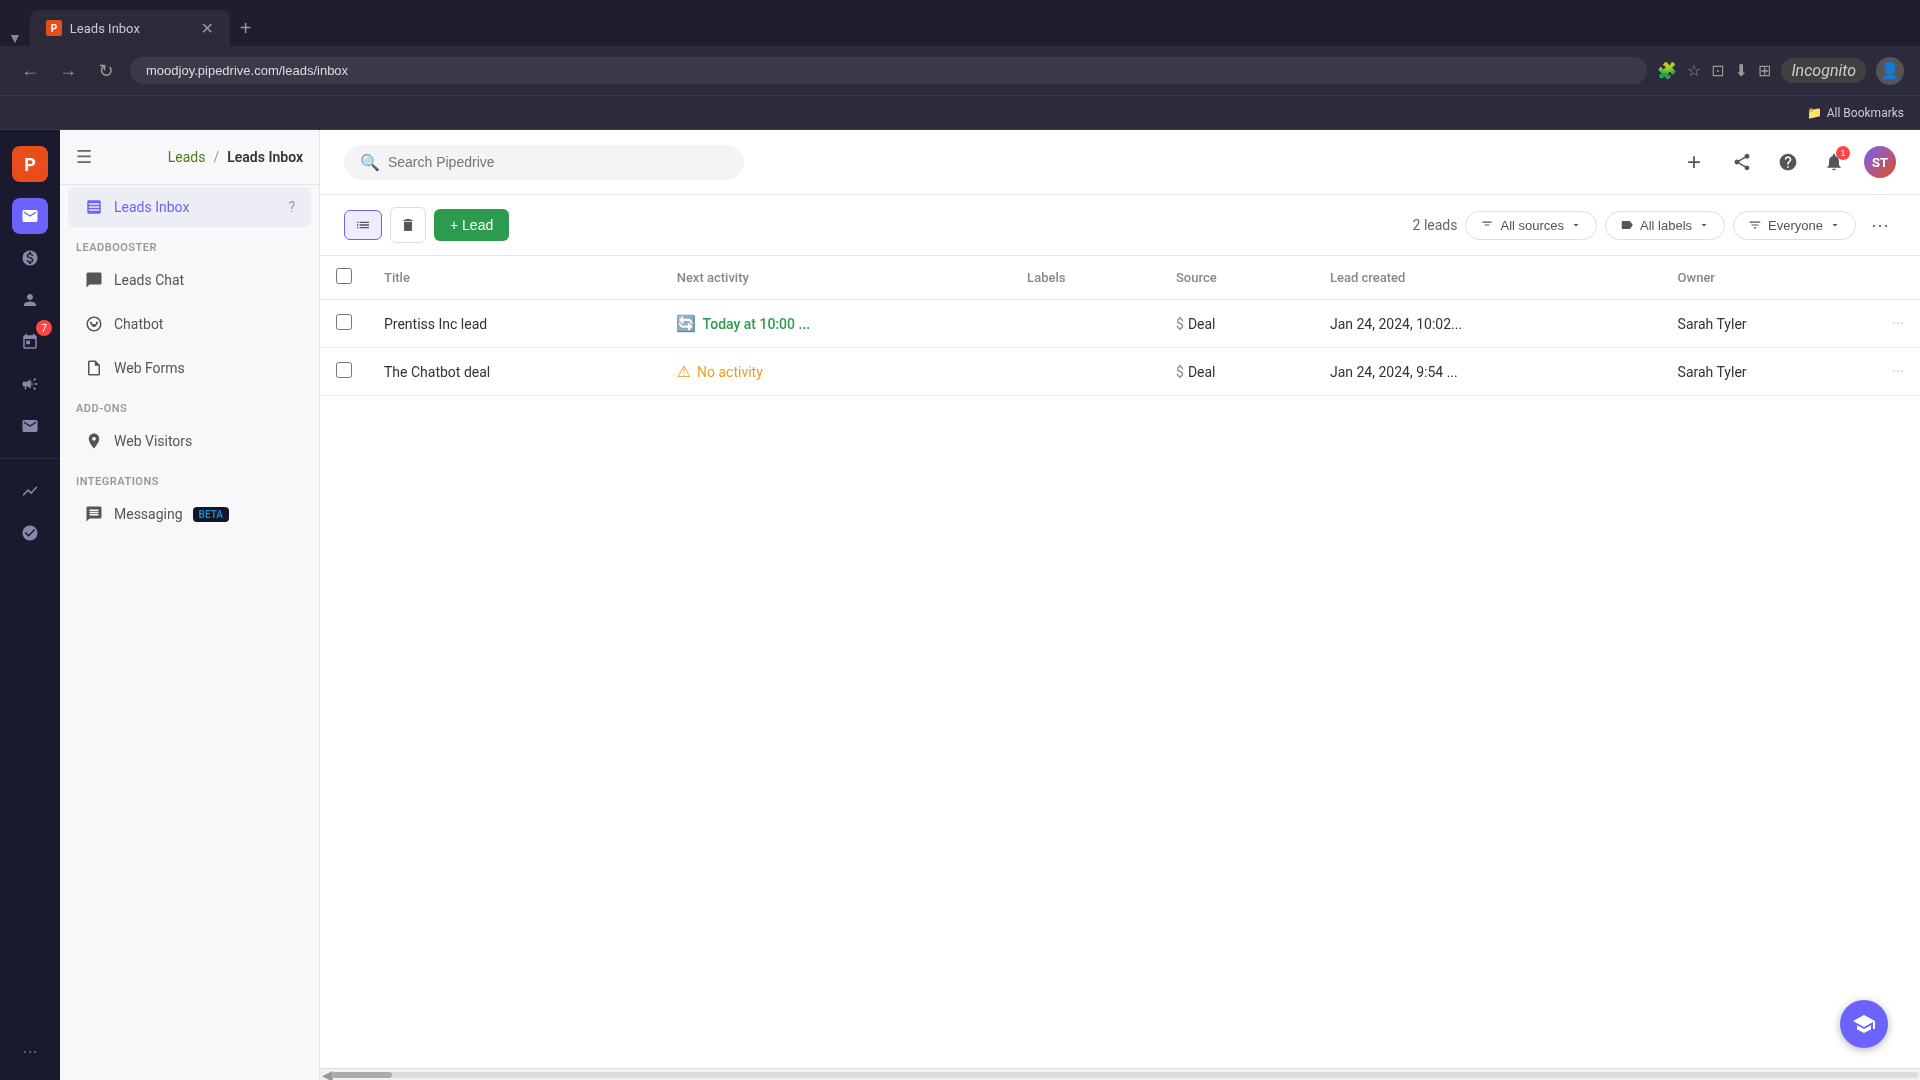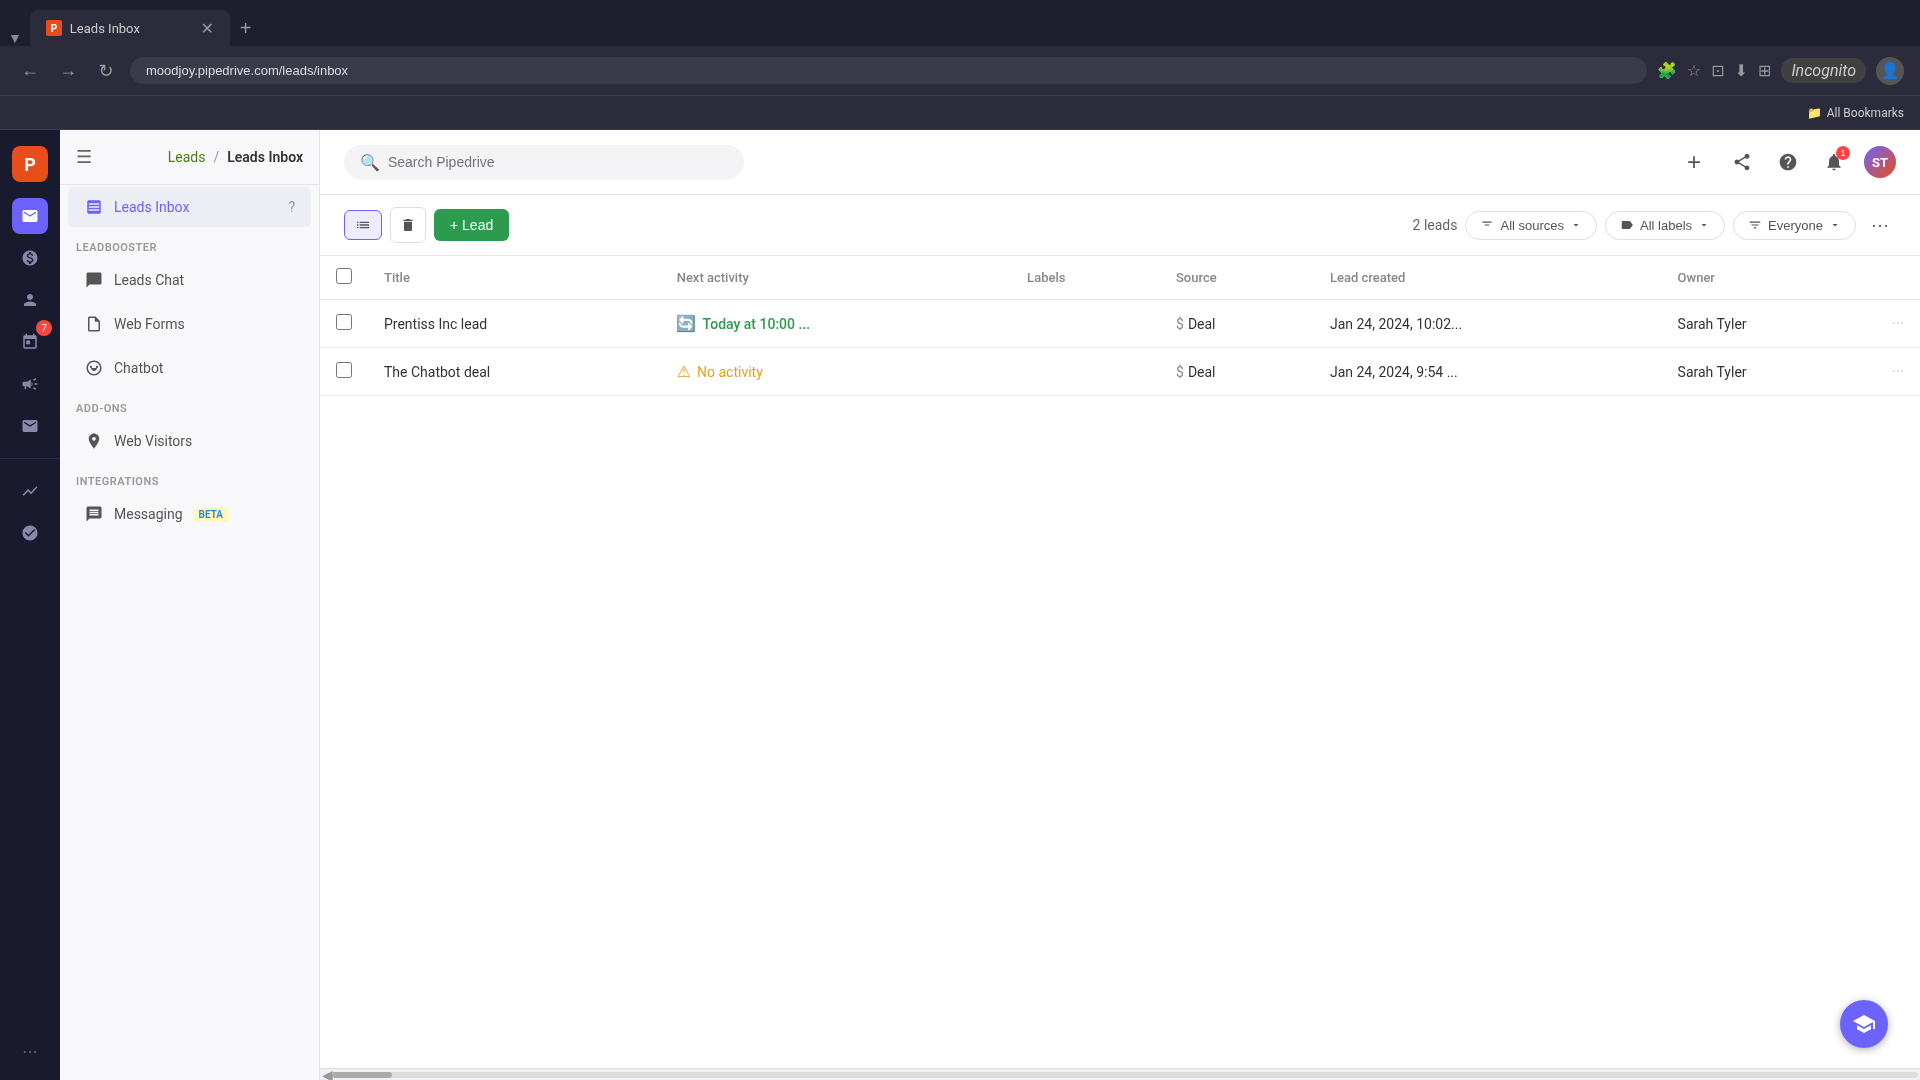--- a/index.html
+++ b/index.html
@@ -40,21 +40,21 @@
     .sidebar-title-area { display: flex; align-items: center; gap: 8px; }
     .sidebar-breadcrumb { color: #4d7c0f; font-size: 14px; }
     .sidebar-breadcrumb-sep { color: #999; }
     .sidebar-current { color: #333; font-weight: 600; font-size: 14px; }
 
     .sidebar-section-label { color: #999; font-size: 11px; font-weight: 600; letter-spacing: 0.5px; padding: 12px 16px 4px; text-transform: uppercase; }
     .sidebar-item { display: flex; align-items: center; gap: 10px; padding: 10px 16px; cursor: pointer; color: #555; border-radius: 6px; margin: 2px 8px; font-size: 14px; position: relative; }
     .sidebar-item.active { background: #ededf5; color: #6c63ff; }
     .sidebar-item .sidebar-icon { width: 20px; height: 20px; display: flex; align-items: center; justify-content: center; flex-shrink: 0; }
     .sidebar-item .help-btn { margin-left: auto; color: #999; font-size: 14px; }
-    .beta-badge { background: #fef9c3; color: #2288cc; font-size: 10px; padding: 2px 6px; border-radius: 4px; font-weight: 600; }
+    .beta-badge { background: #0f172a; color: #2288cc; font-size: 10px; padding: 2px 6px; border-radius: 4px; font-weight: 600; }
 
     
     .main-content { flex: 1; display: flex; flex-direction: column; background: #fff; overflow: hidden; }
 
     
     .main-header { display: flex; align-items: center; padding: 14px 24px; border-bottom: 1px solid #e5e5ea; gap: 16px; }
     .search-bar { flex: 1; max-width: 400px; background: #f4f4f7; border-radius: 20px; display: flex; align-items: center; padding: 8px 16px; gap: 8px; }
     .search-bar input { background: none; border: none; outline: none; color: #333; font-size: 14px; width: 100%; }
     .search-icon { color: #999; font-size: 16px; }
     .header-actions { display: flex; align-items: center; gap: 14px; margin-left: auto; }
@@ -214,33 +214,33 @@
         <svg width="18" height="18" viewBox="0 0 24 24" fill="currentColor">
             <path d="M20 2H4c-1.1 0-2 .9-2 2v18l4-4h14c1.1 0 2-.9 2-2V4c0-1.1-.9-2-2-2z"></path>
           </svg>
       </div>
       <span>Leads Chat</span>
     </div>
 
     <div class="sidebar-item">
       <div class="sidebar-icon">
         <svg width="18" height="18" viewBox="0 0 24 24" fill="currentColor">
+            <path d="M12 2C6.48 2 2 6.48 2 12s4.48 10 10 10 10-4.48 10-10S17.52 2 12 2zm0 18c-4.41 0-8-3.59-8-8s3.59-8 8-8 8 3.59 8 8-3.59 8-8 8zm-4-8c.79 0 1.5-.71 1.5-1.5S8.79 9 8 9s-1.5.71-1.5 1.5S7.21 12 8 12zm8 0c.79 0 1.5-.71 1.5-1.5S16.79 9 16 9s-1.5.71-1.5 1.5.71 1.5 1.5 1.5zm-4 4c2.21 0 4-1.79 4-4H8c0 2.21 1.79 4 4 4z"></path>
+          </svg>
+      </div>
+      <span>Chatbot</span>
+    </div>
+
+    <div class="sidebar-item">
+      <div class="sidebar-icon">
+        <svg width="18" height="18" viewBox="0 0 24 24" fill="currentColor">
             <path d="M14 2H6c-1.1 0-2 .9-2 2v16c0 1.1.89 2 2 2h12c1.1 0 2-.9 2-2V8l-6-6zm4 18H6V4h7v5h5v11z"></path>
           </svg>
       </div>
       <span>Web Forms</span>
-    </div>
-
-    <div class="sidebar-item">
-      <div class="sidebar-icon">
-        <svg width="18" height="18" viewBox="0 0 24 24" fill="currentColor">
-            <path d="M12 2C6.48 2 2 6.48 2 12s4.48 10 10 10 10-4.48 10-10S17.52 2 12 2zm0 18c-4.41 0-8-3.59-8-8s3.59-8 8-8 8 3.59 8 8-3.59 8-8 8zm-4-8c.79 0 1.5-.71 1.5-1.5S8.79 9 8 9s-1.5.71-1.5 1.5S7.21 12 8 12zm8 0c.79 0 1.5-.71 1.5-1.5S16.79 9 16 9s-1.5.71-1.5 1.5.71 1.5 1.5 1.5zm-4 4c2.21 0 4-1.79 4-4H8c0 2.21 1.79 4 4 4z"></path>
-          </svg>
-      </div>
-      <span>Chatbot</span>
     </div>
 
 
     <div class="sidebar-section-label">ADD-ONS</div>
 
     <div class="sidebar-item">
       <div class="sidebar-icon">
         <svg width="18" height="18" viewBox="0 0 24 24" fill="currentColor">
             <path d="M12 2C8.13 2 5 5.13 5 9c0 5.25 7 13 7 13s7-7.75 7-13c0-3.87-3.13-7-7-7zm0 9.5c-1.38 0-2.5-1.12-2.5-2.5s1.12-2.5 2.5-2.5 2.5 1.12 2.5 2.5-1.12 2.5-2.5 2.5z"></path>
           </svg>

